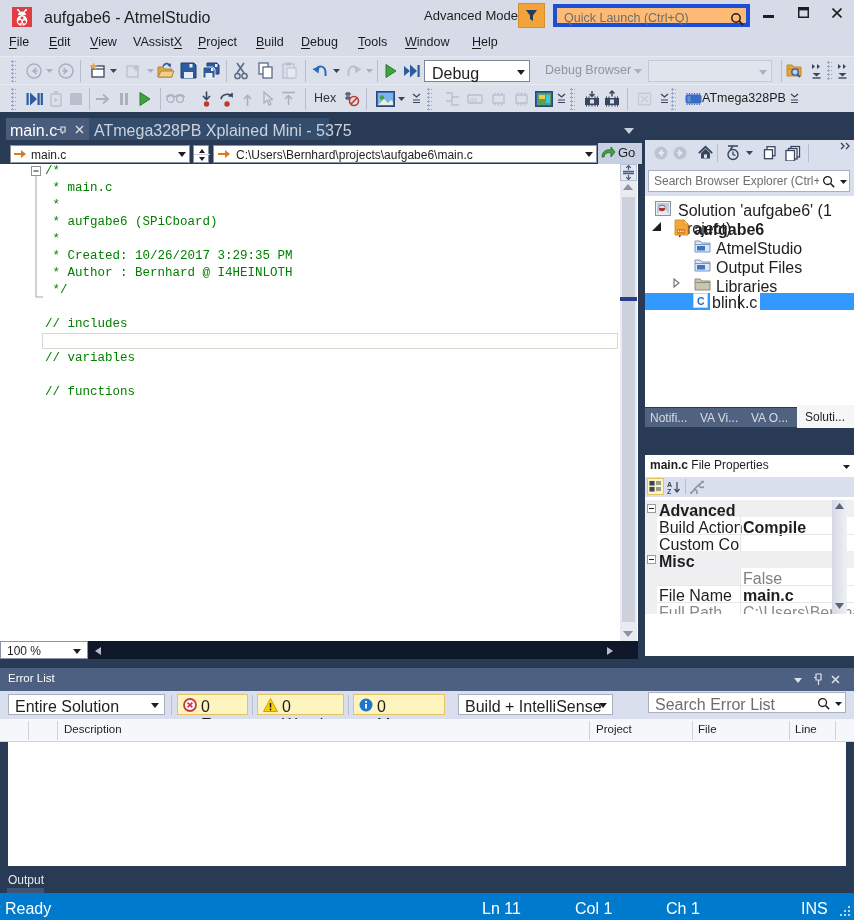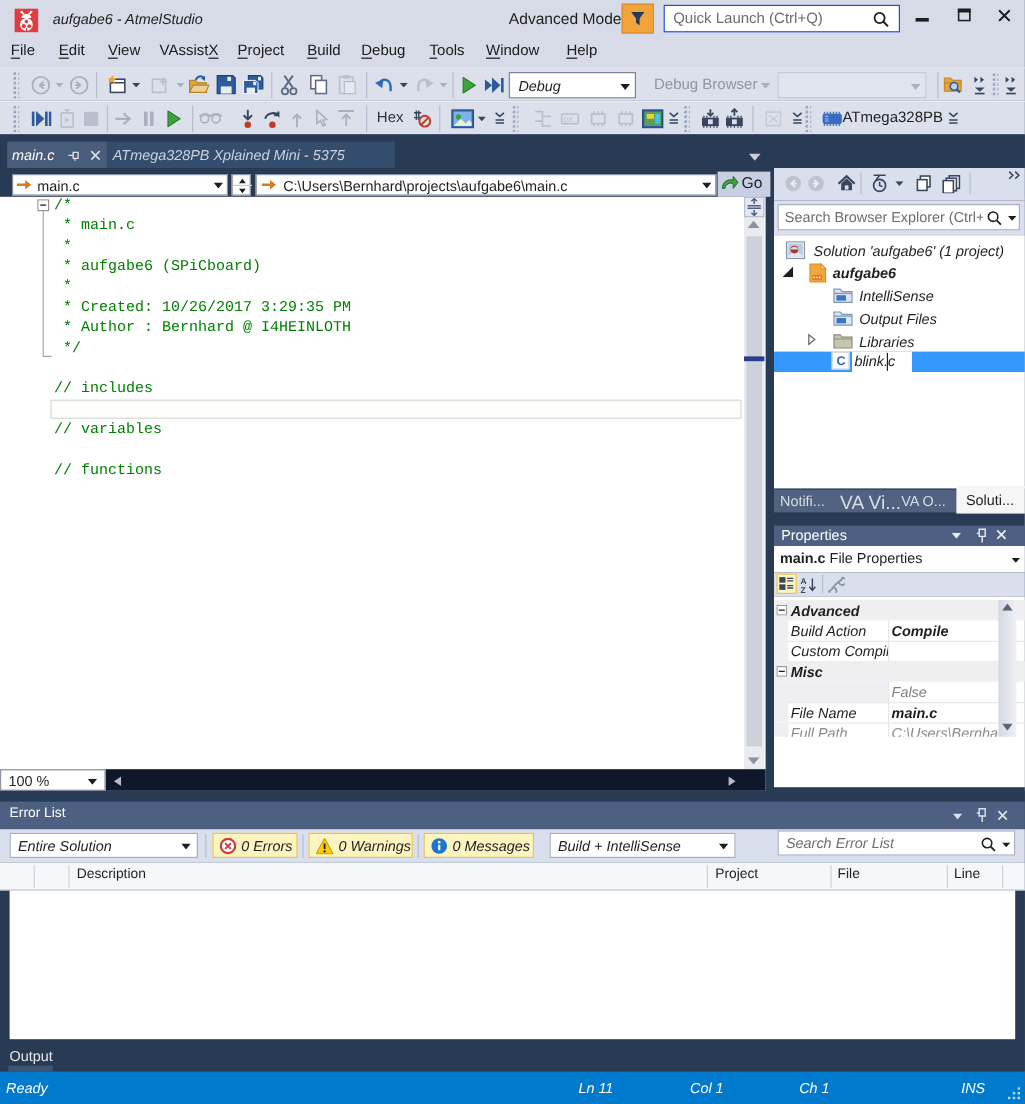--- a/index.html
+++ b/index.html
@@ -17,21 +17,21 @@
 .menuitem { display:inline-block; color:#1B1B1C; font-size:12.5px; }
 u { text-decoration-thickness:1px; text-underline-offset:2px; }
 
 .editor { left:0; top:164px; width:638px; height:495px; background:#FFFFFF; }
 .code { position:absolute; left:45px; top:163px; font-family:"Liberation Mono", monospace;
   font-size:12.5px; line-height:17px; color:#008000; white-space:pre; }
 .paneltitle-active { background:#FEEE9C; color:#1E1E1E; }
 .paneltitle { background:#4D6082; color:#FFFFFF; }
 .white { background:#FFFFFF; }
 .statusbar { left:0; top:893px; width:854px; height:27px; background:#007ACC; color:#FFFFFF;text-align:right; }
-.s12 { font-size:12px;font-style:italic; }
+.s12 { font-size:16px; }
 .s11 { font-size:11.5px; }
 </style>
 </head>
 <body>
 <div id="app">
 
 <div class="abs titlebar">
   <svg class="abs" style="left:12px;top:7px" width="20" height="20" viewBox="0 0 20 20">
     <rect width="20" height="20" fill="#E03C41"></rect>
     <g fill="#fff">
@@ -48,21 +48,21 @@
       <rect x="9.6" y="16.5" width="1" height="3"></rect>
     </g>
   </svg>
   <div class="abs s12" style="left:44px;top:9px;color:#1E1E1E;">aufgabe6 - AtmelStudio</div>
   <div class="abs" style="left:424px;top:8px;color:#1E1E1E;font-size:13px;">Advanced Mode</div>
   <div class="abs" style="left:518px;top:3px;width:27px;height:25px;background:#F2A33A;border:1px solid #D98E2B;">
     <svg width="25" height="23" viewBox="0 0 25 23">
           <path d="M7 6 L18 6 L14 11.5 L14 17 L11 15 L11 11.5 Z" fill="#243A5E"></path>
         </svg>
   </div>
-  <div class="abs" style="left:553px;top:4px;width:197px;height:23px;background:#ffffff;border:1px solid #1d4ed8;">
+  <div class="abs" style="left:553px;top:4px;width:197px;height:23px;background:#fdba74;border:4px solid #1d4ed8;">
     <div class="abs" style="left:7px;top:3px;color:#6D6D6D;font-size:12.5px;">Quick Launch (Ctrl+Q)</div>
     <svg class="abs" style="left:172px;top:3px" width="16" height="16" viewBox="0 0 16 16">
           <circle cx="7" cy="7" r="4.2" fill="none" stroke="#1E1E1E" stroke-width="1.5"></circle>
           <path d="M10.2 10.2 L14 14" stroke="#1E1E1E" stroke-width="1.7"></path>
         </svg>
   </div>
   <div class="abs" style="left:763px;top:15px;width:11px;height:3px;background:#1E1E1E;"></div>
   <svg class="abs" style="left:798px;top:7px" width="11" height="11" viewBox="0 0 11 11">
         <rect x="0.75" y="0.75" width="9.5" height="9.5" fill="none" stroke="#1E1E1E" stroke-width="1.5"></rect>
         <rect x="0" y="0" width="11" height="3.4" fill="#1E1E1E"></rect>
@@ -518,21 +518,21 @@
         <circle cx="6.8" cy="12.2" r="0.7" fill="#fff"></circle>
         <circle cx="9.1" cy="12.2" r="0.7" fill="#fff"></circle>
   </svg>
   <div class="abs s12" style="left:49px;top:25px;color:#1E1E1E;font-weight:bold;">aufgabe6</div>
 
   <svg class="abs" style="left:49px;top:43px" width="17" height="14" viewBox="0 0 17 14">
     <path d="M1 2 L6 2 L8 4 L16 4 L16 13 L1 13 Z" fill="#DCE6F4" stroke="#7E94B8"></path>
     <path d="M1 5.5 L16 5.5" stroke="#7E94B8"></path>
     <rect x="3" y="7" width="8" height="4.5" fill="#3B76C4"></rect>
   </svg>
-  <div class="abs s12" style="left:71px;top:44px;color:#1E1E1E;">IntelliSense</div>
+  <div class="abs s12" style="left:71px;top:44px;color:#1E1E1E;">AtmelStudio</div>
 
   <svg class="abs" style="left:49px;top:62px" width="17" height="14" viewBox="0 0 17 14">
     <path d="M1 2 L6 2 L8 4 L16 4 L16 13 L1 13 Z" fill="#DCE6F4" stroke="#7E94B8"></path>
     <path d="M1 5.5 L16 5.5" stroke="#7E94B8"></path>
     <rect x="3" y="7" width="8" height="4.5" fill="#3B76C4"></rect>
   </svg>
   <div class="abs s12" style="left:71px;top:63px;color:#1E1E1E;">Output Files</div>
 
   <svg class="abs" style="left:28px;top:82px" width="7" height="10" viewBox="0 0 7 10">
         <path d="M1 1 L6 5 L1 9 Z" fill="none" stroke="#6D6D6D" stroke-width="1.1"></path>
@@ -548,39 +548,27 @@
     <div class="abs" style="left:3px;top:1px;font-size:10.5px;font-weight:bold;color:#2E6BC4;">C</div>
   </div>
   <div class="abs" style="left:65px;top:97px;width:50px;height:17px;background:#fff;">
     <div class="abs s12" style="left:2px;top:1px;color:#1E1E1E;">blink.c</div>
     <div class="abs" style="left:29px;top:1px;width:1px;height:15px;background:#1E1E1E;"></div>
   </div>
 </div>
 
 <div class="abs" style="left:645px;top:408px;width:153px;height:19px;background:#50627F;">
   <div class="abs" style="left:5px;top:3px;font-size:12px;color:#D8DDE6;">Notifi...</div>
-  <div class="abs" style="left:55px;top:3px;font-size:16px;color:#D8DDE6;">VA Vi...</div>
+  <div class="abs" style="left:55px;top:3px;font-size:12px;color:#D8DDE6;">VA Vi...</div>
   <div class="abs" style="left:106px;top:3px;font-size:12px;color:#D8DDE6;">VA O...</div>
 </div>
 <div class="abs" style="left:797px;top:405px;width:57px;height:23px;background:#F6F6F6;">
   <div class="abs" style="left:8px;top:5px;font-size:12px;color:#1E1E1E;">Soluti...</div>
 </div>
 
-<div class="abs paneltitle" style="left:645px;top:438px;width:209px;height:17px;">
-  <div class="abs" style="left:6px;top:1px;font-size:12px;">Properties</div>
-  <svg class="abs" style="left:148px;top:6px" width="8" height="5" viewBox="0 0 8 5">
-        <path d="M0 0 L8 0 L4 5 Z" fill="#E8ECF2"></path>
-      </svg>
-  <svg class="abs" style="left:168px;top:2px" width="10" height="13" viewBox="0 0 10 13">
-        <path d="M3 1 L8 1 L8 7 L3 7 Z M3 4.5 L1 4.5 M5.5 7 L5.5 12" stroke="#E8ECF2" stroke-width="1.2" fill="none"></path>
-      </svg>
-  <svg class="abs" style="left:185px;top:3px" width="9" height="9" viewBox="0 0 9 9">
-        <path d="M1 1 L8 8 M8 1 L1 8" stroke="#E8ECF2" stroke-width="1.5"></path>
-      </svg>
-</div>
 <div class="abs white" style="left:645px;top:455px;width:209px;height:22px;">
   <div class="abs" style="left:5px;top:3px;font-size:12px;color:#1E1E1E;"><b>main.c</b> File Properties</div>
   <svg class="abs" style="left:198px;top:10px" width="7" height="4" viewBox="0 0 7 4">
         <path d="M0 0 L7 0 L3.5 4 Z" fill="#1E1E1E"></path>
       </svg>
 </div>
 <div class="abs" style="left:645px;top:477px;width:209px;height:20px;background:#D9DFEC;">
   <div class="abs" style="left:2px;top:1px;width:17px;height:17px;background:#FDF4BF;border:1px solid #E5C365;">
     <svg width="15" height="15" viewBox="0 0 15 15">
           <g stroke="#37465E" stroke-width="1.1" fill="none">

